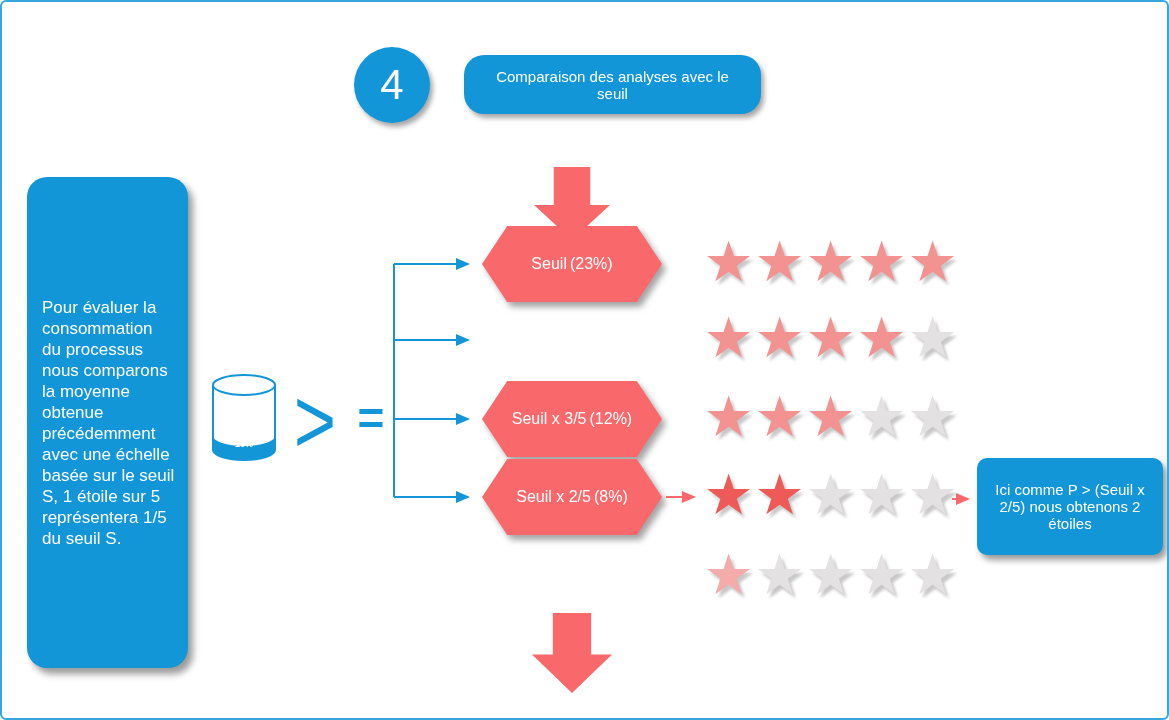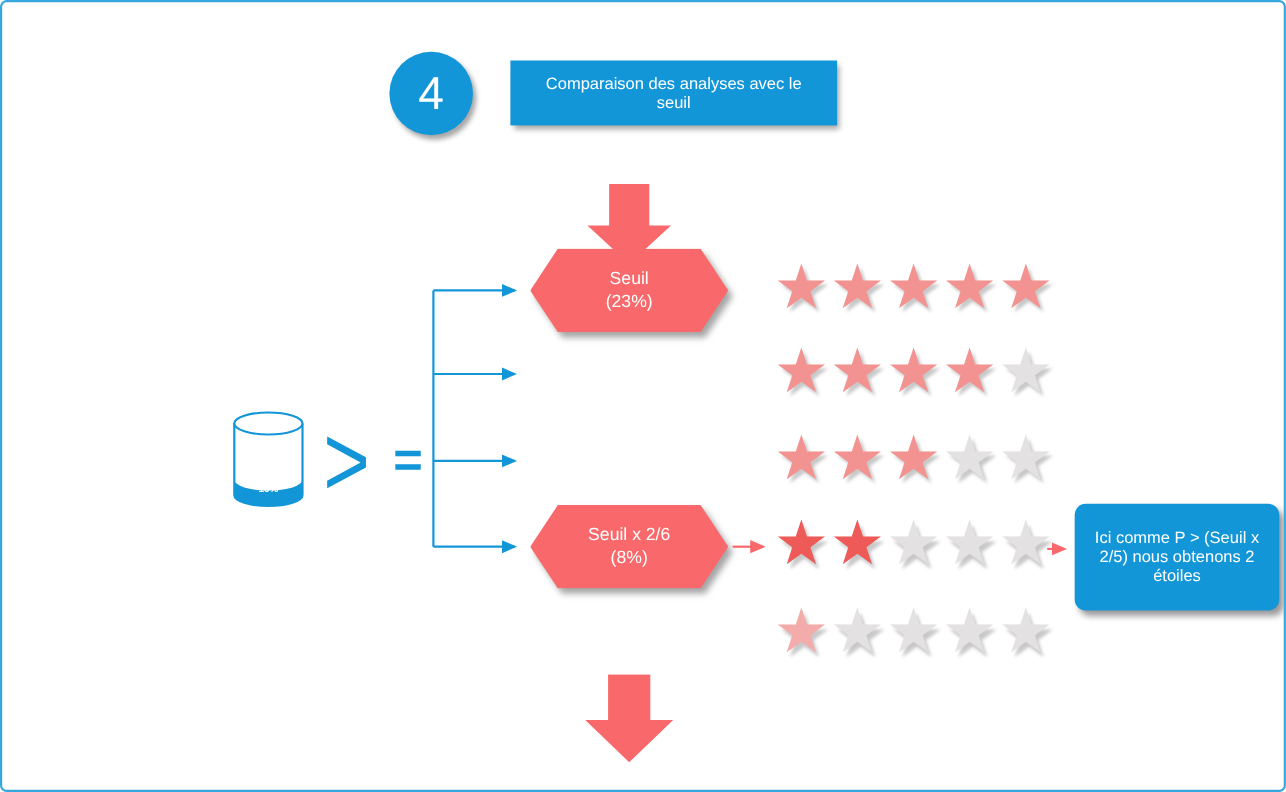--- a/index.html
+++ b/index.html
@@ -10,21 +10,21 @@
   }
   .overlay { position:absolute; left:0; top:0; width:1169px; height:720px; pointer-events:none; z-index:3; }
 
   .step-circle {
     position:absolute; left:352px; top:45px; width:76px; height:76px; border-radius:50%;
     background:var(--blue,#1396D8); color:#fff; display:flex; align-items:center; justify-content:center;
     font-size:42px; box-shadow:3px 4px 5px rgba(0,0,0,.35); z-index:2;
   }
   .title-box {
     position:absolute; left:462px; top:53px; width:297px; height:59px;
-    background:var(--blue,#1396D8); border-radius:0; color:#fff;
+    background:var(--blue,#1396D8); border-radius:20px; color:#fff;
     display:flex; align-items:center; justify-content:center; text-align:center;
     font-size:15px; padding:6px 20px; box-shadow:3px 4px 5px rgba(0,0,0,.35); z-index:2;
   }
   .left-panel {
     position:absolute; left:25px; top:175px; width:161px; height:491px;
     background:var(--blue,#1396D8); border-radius:20px; color:#fff;
     display:flex; align-items:center; padding:14px 12px 14px 15px;
     box-shadow:5px 6px 7px rgba(0,0,0,.4); z-index:2;
   }
   .left-panel p { font-size:17px; line-height:21px; }
@@ -51,21 +51,21 @@
   .arrow-top    { left:532px; top:165px; width:76px; height:73px; }
   .arrow-bottom { left:530px; top:611px; width:80px; height:80px; }
 
   .hex-wrap {
     position:absolute; left:480px; width:180px; height:76px;
     filter:drop-shadow(4px 5px 3px rgba(90,90,90,.55)); z-index:2;
   }
   .hex {
     width:100%; height:100%; background:var(--red,#F9696B);
     clip-path:polygon(14% 0, 86% 0, 100% 50%, 86% 100%, 14% 100%, 0 50%);
-    color:#fff; display:flex; flex-direction:column; align-items:center; justify-content:center;
+    color:#fff; display:flex; flex-direction:row; align-items:center; justify-content:center;
     gap:3px; font-size:16px;
   }
 
   .stars { position:absolute; left:701px; height:64px; display:flex; z-index:2; }
   .star {
     font-size:56px; line-height:60px; width:51px; text-align:center;
     font-family:"DejaVu Sans", sans-serif; text-shadow:3px 4px 3px rgba(0,0,0,.22);
   }
 
   .callout {
@@ -107,43 +107,52 @@
     </g>
   </svg>
 
   <div class="step-circle">
     <span>4</span>
   </div>
   <div class="title-box">
     <span>Comparaison des analyses avec le seuil</span>
   </div>
 
+  <div class="left-panel">
+    <p>Pour évaluer la consommation du processus nous comparons la moyenne obtenue précédemment  avec une échelle basée sur le seuil S, 1 étoile sur 5 représentera 1/5 du seuil S.</p>
+  </div>
 
   <svg class="cyl" width="72" height="94" viewBox="0 0 72 94">
     <path class="cyl-stroke" d="M5,13 L5,78 A31,10 0 0 0 67,78 L67,13"></path>
     <path class="cyl-band" d="M5,64 A31,10 0 0 0 67,64 L67,78 A31,10 0 0 1 5,78 Z"></path>
     <ellipse class="cyl-stroke" cx="36" cy="13" rx="31" ry="10"></ellipse>
     <text x="36" y="75" text-anchor="middle" font-size="9" font-weight="bold" fill="#ffffff">10%</text>
   </svg>
 
   <span class="op-gt">&gt;</span>
   <span class="op-eq">=</span>
 
   <div class="block-arrow arrow-top"></div>
   <div class="block-arrow arrow-bottom"></div>
 
   <div class="hex-wrap" style="top:224px">
     <div class="hex">
       <span>Seuil</span>
       <span>(23%)</span>
     </div>
   </div>
+  <div class="hex-wrap" style="top:379px">
+    <div class="hex">
+      <span>Seuil x 3/5</span>
+      <span>(12%)</span>
+    </div>
+  </div>
   <div class="hex-wrap" style="top:457px">
     <div class="hex">
-      <span>Seuil x 2/6</span>
+      <span>Seuil x 2/5</span>
       <span>(8%)</span>
     </div>
   </div>
 
   <div class="stars" style="top:230px">
       <span class="star" style="color: rgb(242, 147, 146);">★</span>
       <span class="star" style="color: rgb(242, 147, 146);">★</span>
       <span class="star" style="color: rgb(242, 147, 146);">★</span>
       <span class="star" style="color: rgb(242, 147, 146);">★</span>
       <span class="star" style="color: rgb(242, 147, 146);">★</span>

